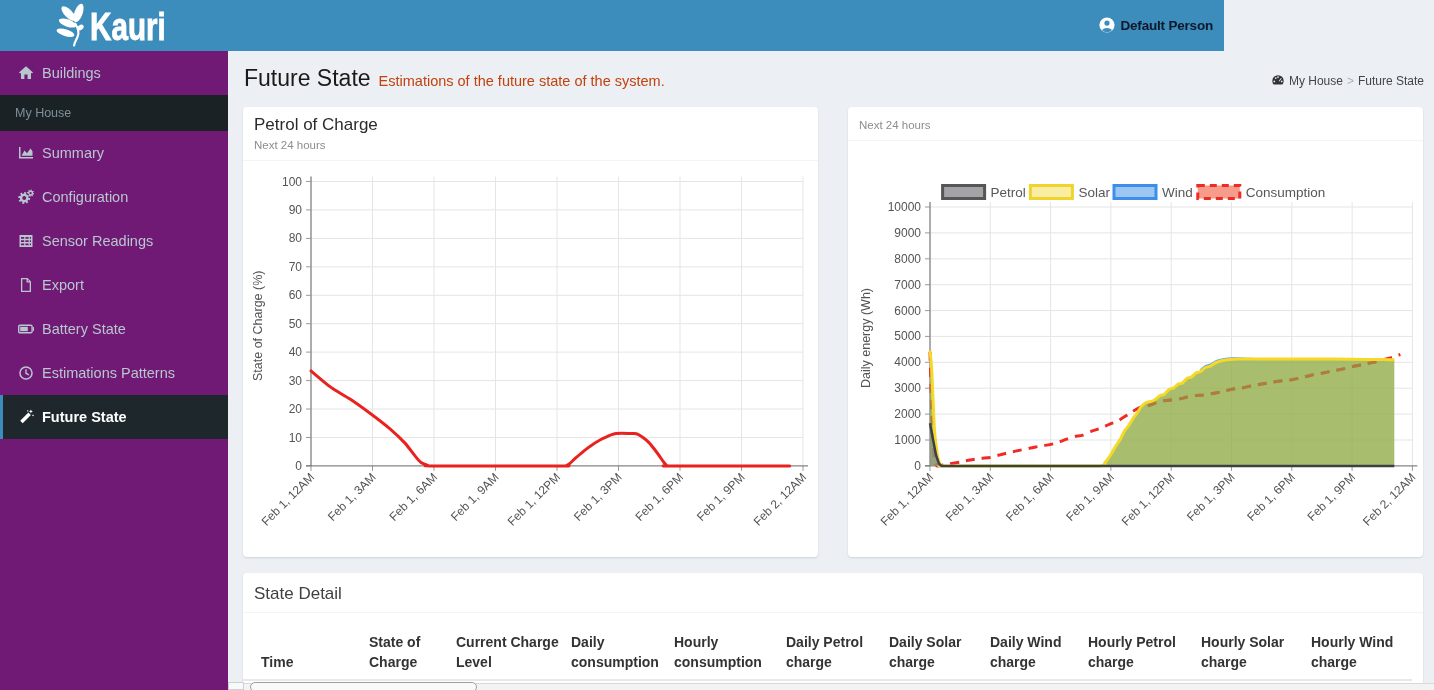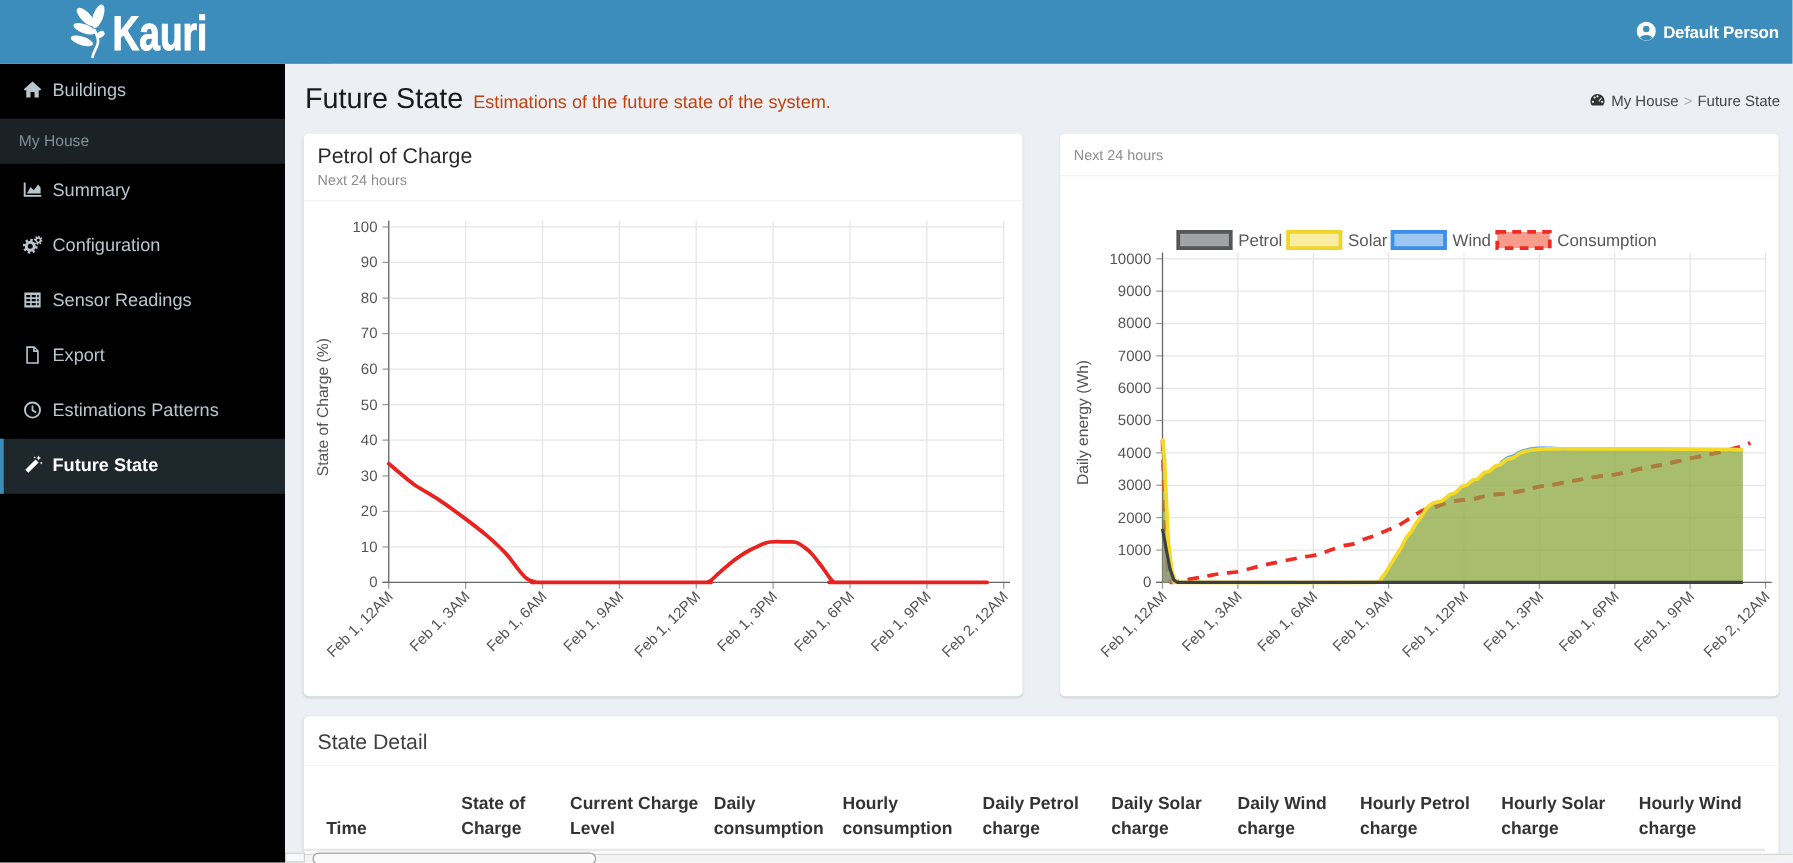--- a/index.html
+++ b/index.html
@@ -1,18 +1,18 @@
 <!DOCTYPE html>
 <html><head><meta charset="utf-8"><style>
 * { margin:0; padding:0; box-sizing:border-box; }
 html,body { width:1434px; height:690px; overflow:hidden; font-family:"Liberation Sans",sans-serif; background:#ecf0f5; }
-.header { position:absolute; left:0; top:0; width:1434px; height:51px; background:#3c8dbc; z-index:5; }
-
-.userbox { position:absolute; right:11px; top:0; height:51px; line-height:51px; color:#ffffff; font-size:13.5px; font-weight:bold; letter-spacing:-0.2px; }
-.sidebar { position:absolute; left:0; top:51px; width:266px; height:639px; background:#000000; }
+.header { position:absolute; left:0; top:0; width:1224px; height:51px; background:#3c8dbc; z-index:5; }
+
+.userbox { position:absolute; right:11px; top:0; height:51px; line-height:51px; color:#0f172a; font-size:13.5px; font-weight:bold; letter-spacing:-0.2px; }
+.sidebar { position:absolute; left:0; top:51px; width:266px; height:639px; background:#701a75; }
 .mitem { position:relative; height:44px; line-height:44px; padding-left:15px; color:#b8c7ce; font-size:14.5px; border-left:3px solid transparent; }
 .mitem .mico { display:inline-block; width:24px; }
 .mitem.active { background:#1e282c; border-left-color:#3c8dbc; color:#fff; font-weight:bold; }
 .mhead { height:36px; line-height:36px; padding-left:15px; background:#1a2226; color:#7d8f98; font-size:12.5px; }
 .content { position:absolute; left:228px; top:51px; width:1206px; height:639px; background:#ecf0f5; }
 .pgtitle { position:absolute; left:244px; top:65px; font-size:23px; color:#1a1a1a; }
 .pgsub { font-size:14.5px; color:#c2410c; margin-left:8px; }
 .crumb { position:absolute; right:10px; top:73px; font-size:12px; color:#444; }
 .crumb .sep { color:#b0b0b0; padding:0 4px; }
 .card { position:absolute; background:#fff; border-radius:4px; box-shadow:0 1px 2px rgba(0,0,0,0.12); }
@@ -52,20 +52,25 @@
         </svg></span><span>Summary</span></div>
 <div class="mitem"><span class="mico"><svg width="16" height="16" viewBox="0 0 16 16" fill="#b8c7ce" style="display:inline-block;vertical-align:-3px;color:#b8c7ce">
           <path d="M12.20,9.00 L11.74,11.30 L10.27,10.68 L9.31,12.11 L10.44,13.24 L8.50,14.54 L7.88,13.07 L6.20,13.40 L6.20,15.00 L3.90,14.54 L4.52,13.07 L3.09,12.11 L1.96,13.24 L0.66,11.30 L2.13,10.68 L1.80,9.00 L0.20,9.00 L0.66,6.70 L2.13,7.32 L3.09,5.89 L1.96,4.76 L3.90,3.46 L4.52,4.93 L6.20,4.60 L6.20,3.00 L8.50,3.46 L7.88,4.93 L9.31,5.89 L10.44,4.76 L11.74,6.70 L10.27,7.32 L10.60,9.00 Z M8.20,9.00 A2.00,2.00 0 1,0 4.20,9.00 A2.00,2.00 0 1,0 8.20,9.00 Z M16.20,4.20 L15.93,5.58 L15.00,5.19 L14.44,6.04 L15.15,6.75 L13.98,7.53 L13.59,6.60 L12.60,6.80 L12.60,7.80 L11.22,7.53 L11.61,6.60 L10.76,6.04 L10.05,6.75 L9.27,5.58 L10.20,5.19 L10.00,4.20 L9.00,4.20 L9.27,2.82 L10.20,3.21 L10.76,2.36 L10.05,1.65 L11.22,0.87 L11.61,1.80 L12.60,1.60 L12.60,0.60 L13.98,0.87 L13.59,1.80 L14.44,2.36 L15.15,1.65 L15.93,2.82 L15.00,3.21 L15.20,4.20 Z M13.75,4.20 A1.15,1.15 0 1,0 11.45,4.20 A1.15,1.15 0 1,0 13.75,4.20 Z" fill-rule="evenodd"></path>
         </svg></span><span>Configuration</span></div>
 <div class="mitem"><span class="mico"><svg width="16" height="16" viewBox="0 0 16 16" fill="#b8c7ce" style="display:inline-block;vertical-align:-3px;color:#b8c7ce">
           <path d="M1.5 2h13v12h-13ZM3 5.8h3.2V4H3Zm4.4 0h3.2V4H7.4Zm4.4 0H13V4h-1.2ZM3 9h3.2V7.2H3Zm4.4 0h3.2V7.2H7.4Zm4.4 0H13V7.2h-1.2ZM3 12.2h3.2v-1.8H3Zm4.4 0h3.2v-1.8H7.4Zm4.4 0H13v-1.8h-1.2Z" fill-rule="evenodd"></path>
         </svg></span><span>Sensor Readings</span></div>
 <div class="mitem"><span class="mico"><svg width="16" height="16" viewBox="0 0 16 16" fill="#b8c7ce" style="display:inline-block;vertical-align:-3px;color:#b8c7ce">
           <path d="M3 1h6.5L13 4.5V15H3Zm1.3 1.3v11.4h7.4V5.5H8.5V2.3Zm5.5.4v1.5h1.5Z" fill-rule="evenodd"></path>
         </svg></span><span>Export</span></div>
+<div class="mitem"><span class="mico"><svg width="16" height="16" viewBox="0 0 16 16" fill="#b8c7ce" style="display:inline-block;vertical-align:-3px;color:#b8c7ce">
+          <rect x="0.7" y="4.2" width="13.4" height="7.6" rx="1.4" fill="none" stroke-width="1.4" stroke="currentColor"></rect>
+          <rect x="2.2" y="5.8" width="7.6" height="4.4"></rect>
+          <rect x="14.9" y="6.1" width="1.1" height="3.8"></rect>
+        </svg></span><span>Battery State</span></div>
 <div class="mitem"><span class="mico"><svg width="16" height="16" viewBox="0 0 16 16" fill="#b8c7ce" style="display:inline-block;vertical-align:-3px;color:#b8c7ce">
           <path d="M8 1.2A6.8 6.8 0 1 0 8 14.8 6.8 6.8 0 0 0 8 1.2Zm0 1.5A5.3 5.3 0 1 1 8 13.3 5.3 5.3 0 0 1 8 2.7Zm-.7 1.6h1.4v3.5l2.6 1.6-.7 1.2L7.3 8.8Z" fill-rule="evenodd"></path>
         </svg></span><span>Estimations Patterns</span></div>
 <div class="mitem active"><span class="mico"><svg width="16" height="16" viewBox="0 0 16 16" fill="#ffffff" style="display:inline-block;vertical-align:-3px;color:#ffffff">
           <path d="M2.2,11.7 L10.4,3.5 L12.9,6.0 L4.7,14.2 Z"></path>
           <path d="M12.9,0.4 l0.6,1.4 1.4,0.6 -1.4,0.6 -0.6,1.4 -0.6,-1.4 -1.4,-0.6 1.4,-0.6 Z"></path>
           <path d="M15.0,5.2 l0.35,0.85 0.85,0.35 -0.85,0.35 -0.35,0.85 -0.35,-0.85 -0.85,-0.35 0.85,-0.35 Z"></path>
           <path d="M9.8,0.9 l0.3,0.7 0.7,0.3 -0.7,0.3 -0.3,0.7 -0.3,-0.7 -0.7,-0.3 0.7,-0.3 Z"></path>
         </svg></span><span>Future State</span></div>
 </div>

